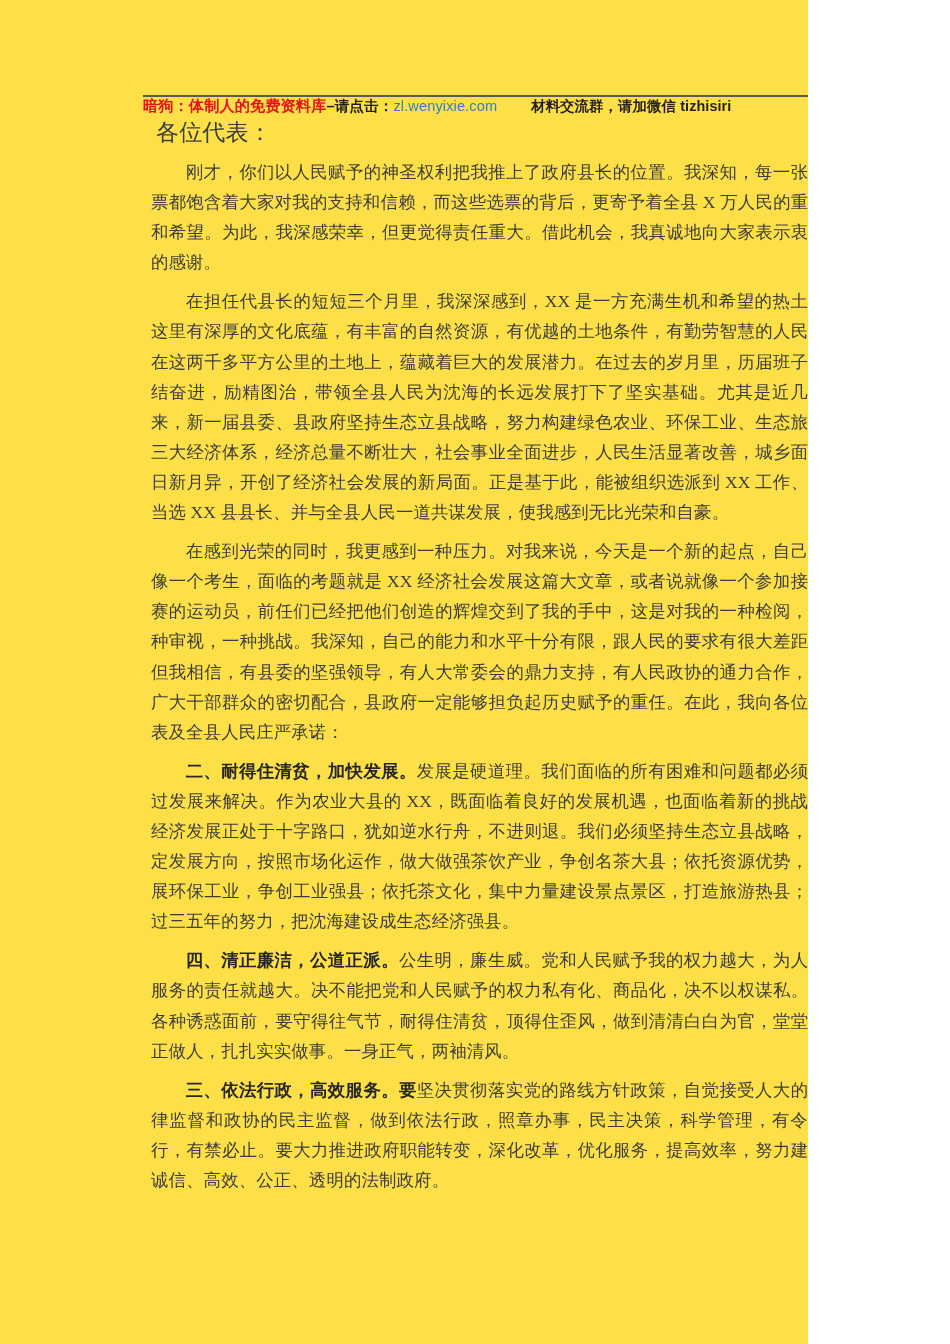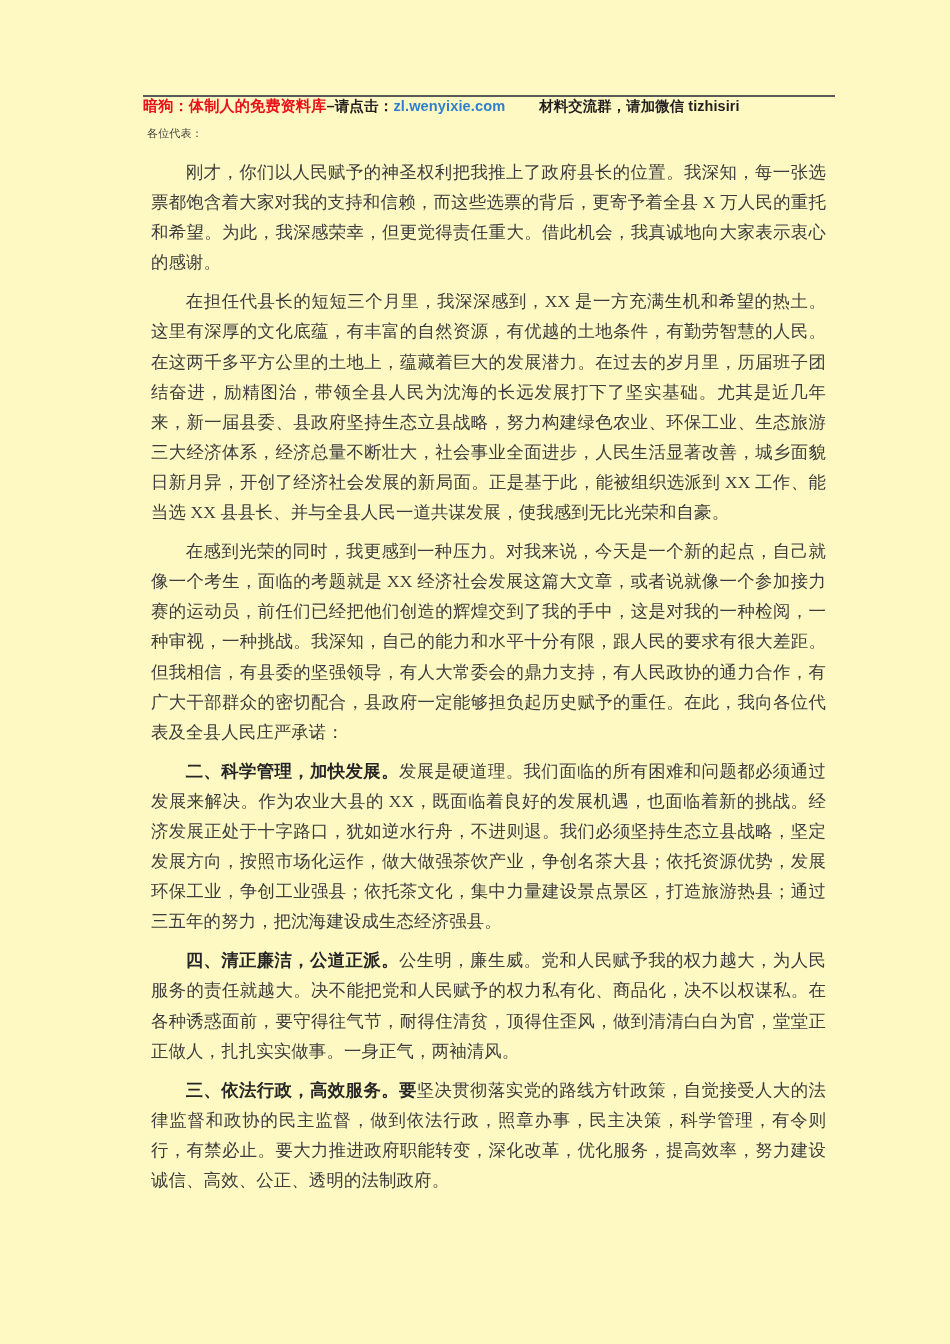--- a/index.html
+++ b/index.html
@@ -11,24 +11,24 @@
   body {
     width: 950px;
     height: 1344px;
     font-family: "Liberation Serif", "DejaVu Serif", serif;
     color: #3b3b3b;
     -webkit-font-smoothing: antialiased;
   }
 
   .page {
     position: relative;
-    width: 950px;
+    width: 808px;
     height: 1344px;
     box-sizing: border-box;
-    background: #fef9c3;
+    background: #fde047;
     overflow: hidden;
   }
 
   
   .header {
     position: absolute;
     left: 143px;
     top: 62px;
     width: 692px;
     box-sizing: border-box;
@@ -49,21 +49,21 @@
     font-size: 15.2px;
   }
   .hdr-dark {
     color: #231f20;
     font-weight: 600;
     font-size: 14.6px;
     margin-top: 33px;
   }
   .hdr-link {
     color: #2f7fd0;
-    font-weight: 700;
+    font-weight: 400;
     font-size: 14.6px;
   }
   .hdr-tail {
     color: #231f20;
     font-weight: 700;
     font-size: 14.4px;
     margin-left: 34px;
   }
   .header-rule {
     position: absolute;
@@ -76,24 +76,24 @@
 
   
   .content {
     position: absolute;
     left: 143px;
     top: 118px;
     width: 683px;
   }
 
   .salutation {
-    font-size: 11px;
+    font-size: 23px;
     line-height: 30px;
     color: #3d3d3d;
-    margin: 0 0 9px 4px;
+    margin: 0 0 9px 13px;
     letter-spacing: 0.15px;
   }
 
   p.para {
     margin: 0 0 9px 8px;
     font-size: 17.4px;
     line-height: 30.1px;
     color: #3d3d3d;
     text-align: justify;
     text-justify: inter-ideograph;
@@ -126,20 +126,20 @@
 
   <div class="content">
 
     <div class="salutation">各位代表：</div>
 
     <p class="para">刚才，你们以人民赋予的神圣权利把我推上了政府县长的位置。我深知，每一张选票都饱含着大家对我的支持和信赖，而这些选票的背后，更寄予着全县 X 万人民的重托和希望。为此，我深感荣幸，但更觉得责任重大。借此机会，我真诚地向大家表示衷心的感谢。</p>
     <p class="para">在担任代县长的短短三个月里，我深深感到，XX 是一方充满生机和希望的热土。这里有深厚的文化底蕴，有丰富的自然资源，有优越的土地条件，有勤劳智慧的人民。在这两千多平方公里的土地上，蕴藏着巨大的发展潜力。在过去的岁月里，历届班子团结奋进，励精图治，带领全县人民为沈海的长远发展打下了坚实基础。尤其是近几年来，新一届县委、县政府坚持生态立县战略，努力构建绿色农业、环保工业、生态旅游三大经济体系，经济总量不断壮大，社会事业全面进步，人民生活显著改善，城乡面貌日新月异，开创了经济社会发展的新局面。正是基于此，能被组织选派到 XX 工作、能当选 XX 县县长、并与全县人民一道共谋发展，使我感到无比光荣和自豪。</p>
     <p class="para">在感到光荣的同时，我更感到一种压力。对我来说，今天是一个新的起点，自己就像一个考生，面临的考题就是 XX 经济社会发展这篇大文章，或者说就像一个参加接力赛的运动员，前任们已经把他们创造的辉煌交到了我的手中，这是对我的一种检阅，一种审视，一种挑战。我深知，自己的能力和水平十分有限，跟人民的要求有很大差距。但我相信，有县委的坚强领导，有人大常委会的鼎力支持，有人民政协的通力合作，有广大干部群众的密切配合，县政府一定能够担负起历史赋予的重任。在此，我向各位代表及全县人民庄严承诺：</p>
 
 
-    <p class="para"><b class="lead">二、科学管理，加快发展。</b><span>发展是硬道理。我们面临的所有困难和问题都必须通过发展来解决。作为农业大县的 XX，既面临着良好的发展机遇，也面临着新的挑战。经济发展正处于十字路口，犹如逆水行舟，不进则退。我们必须坚持生态立县战略，坚定发展方向，按照市场化运作，做大做强茶饮产业，争创名茶大县；依托资源优势，发展环保工业，争创工业强县；依托茶文化，集中力量建设景点景区，打造旅游热县；通过三五年的努力，把沈海建设成生态经济强县。</span></p>
+    <p class="para"><b class="lead">二、耐得住清贫，加快发展。</b><span>发展是硬道理。我们面临的所有困难和问题都必须通过发展来解决。作为农业大县的 XX，既面临着良好的发展机遇，也面临着新的挑战。经济发展正处于十字路口，犹如逆水行舟，不进则退。我们必须坚持生态立县战略，坚定发展方向，按照市场化运作，做大做强茶饮产业，争创名茶大县；依托资源优势，发展环保工业，争创工业强县；依托茶文化，集中力量建设景点景区，打造旅游热县；通过三五年的努力，把沈海建设成生态经济强县。</span></p>
 
     <p class="para"><b class="lead">四、清正廉洁，公道正派。</b><span>公生明，廉生威。党和人民赋予我的权力越大，为人民服务的责任就越大。决不能把党和人民赋予的权力私有化、商品化，决不以权谋私。在各种诱惑面前，要守得往气节，耐得住清贫，顶得住歪风，做到清清白白为官，堂堂正正做人，扎扎实实做事。一身正气，两袖清风。</span></p>
 
     <p class="para"><b class="lead">三、依法行政，高效服务。要</b><span>坚决贯彻落实党的路线方针政策，自觉接受人大的法律监督和政协的民主监督，做到依法行政，照章办事，民主决策，科学管理，有令则行，有禁必止。要大力推进政府职能转变，深化改革，优化服务，提高效率，努力建设诚信、高效、公正、透明的法制政府。</span></p>
 
   </div>
 </div>
 
 </body></html>

